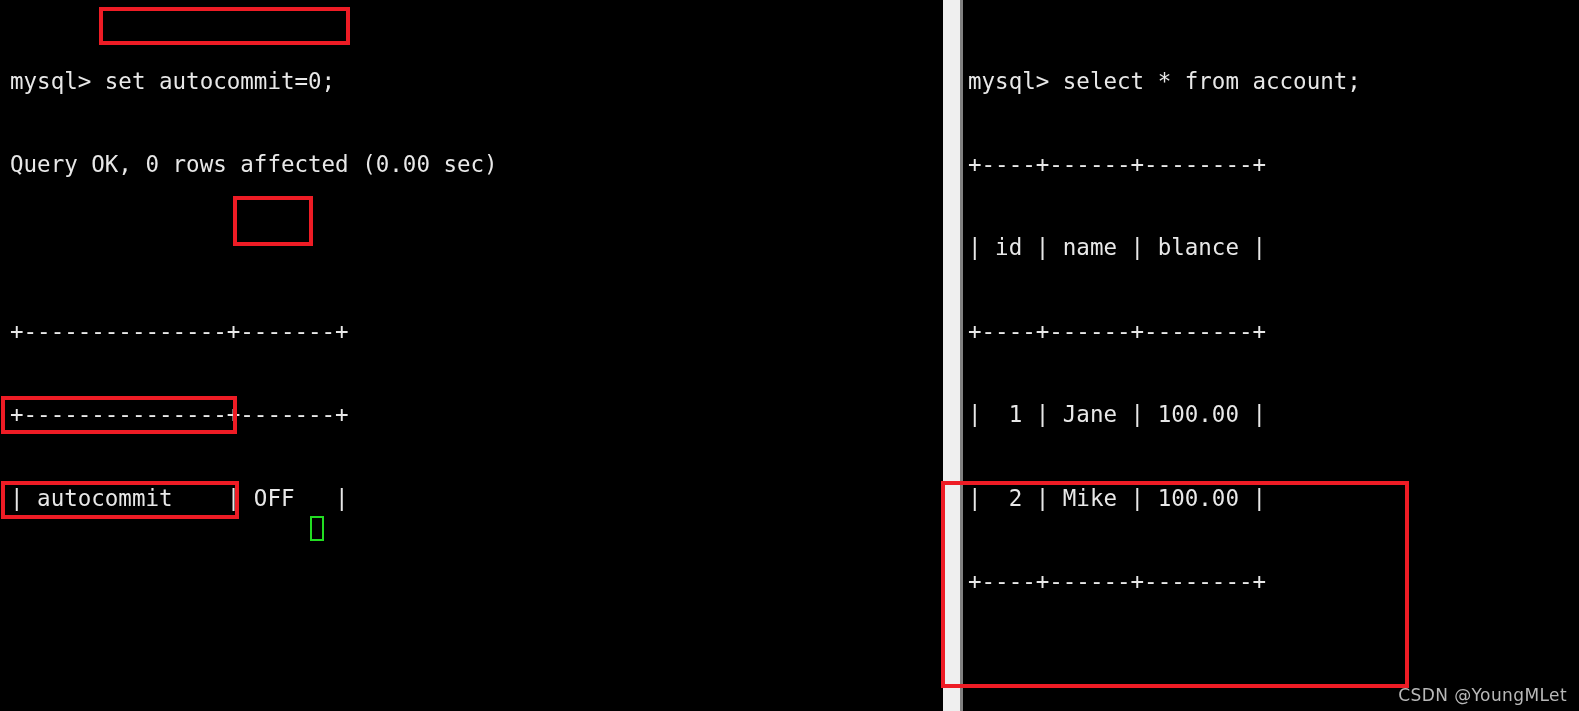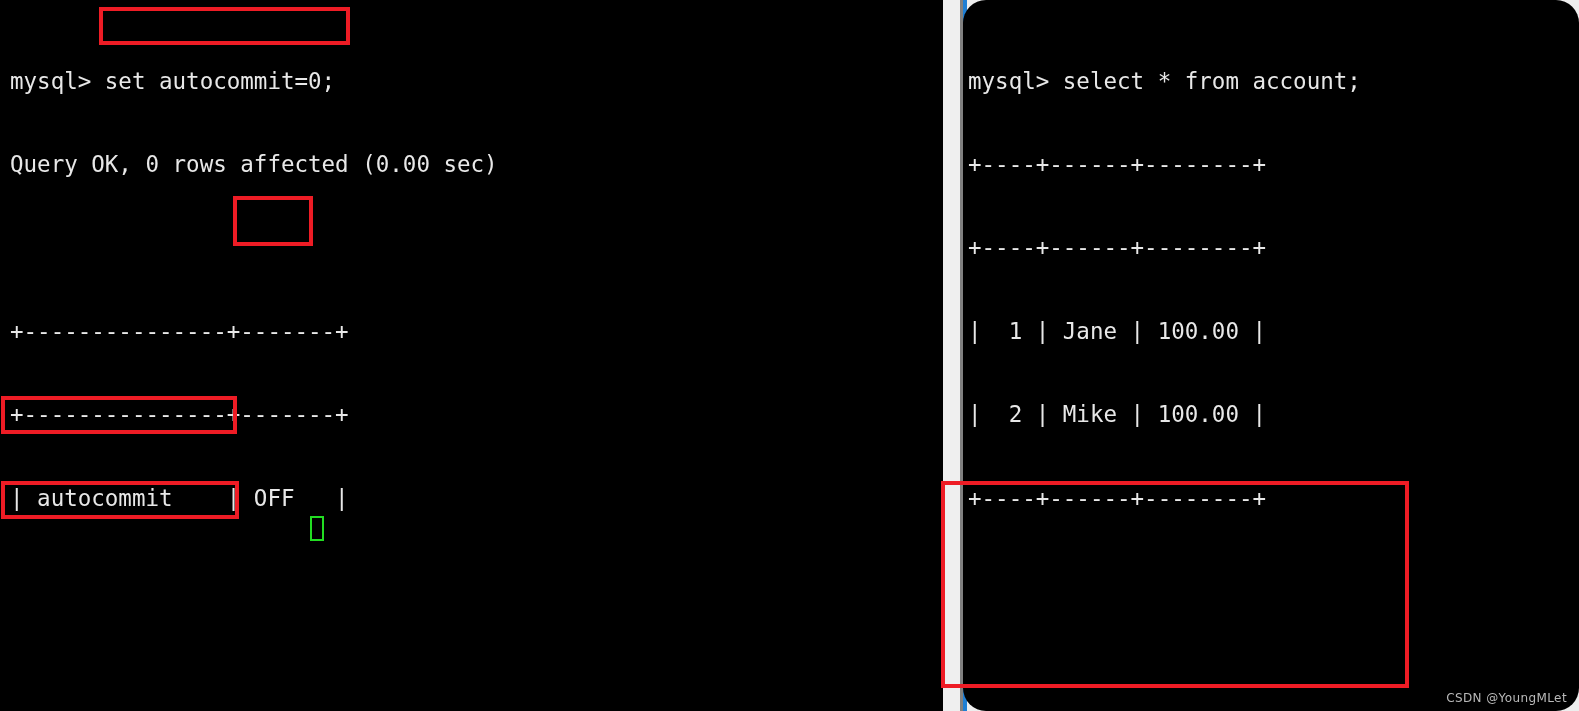--- a/index.html
+++ b/index.html
@@ -35,21 +35,20 @@
     left: 0px;
     top: 0px;
     width: 943px;
     height: 711px;
   }
   #right-term {
     left: 963px;
     top: 0px;
     width: 616px;
     height: 711px;
-    border-radius: 23px;
   }
   .term-lines {
     position: absolute;
     top: 12px;
     left: 0;
   }
   #left-term .term-lines { left: 10px; }
   #right-term .term-lines { left: 5px; }
 
   .line {
@@ -110,21 +109,21 @@
     background: transparent;
   }
 
   
   #watermark {
     position: absolute;
     right: 12px;
     bottom: 6px;
     color: #b9b9b9;
     font-family: "DejaVu Sans", "Liberation Sans", sans-serif;
-    font-size: 12px;
+    font-size: 17px;
     letter-spacing: 0.4px;
     white-space: pre;
   }
 </style>
 </head>
 <body>
 
 <div id="screen">
 
   <div id="left-term" class="term">
@@ -151,20 +150,21 @@
   </div>
 
   <div id="divider-gap"></div>
   <div id="divider-gray"></div>
   <div id="divider-blue"></div>
 
   <div id="right-term" class="term">
     <div class="term-lines">
       <span class="line">mysql&gt; select * from account;</span>
       <span class="line">+----+------+--------+</span>
+      <span class="line">| id | name | blance |</span>
       <span class="line">+----+------+--------+</span>
       <span class="line">|  1 | Jane | 100.00 |</span>
       <span class="line">|  2 | Mike | 100.00 |</span>
       <span class="line">+----+------+--------+</span>
       
       
       
       
       
       

